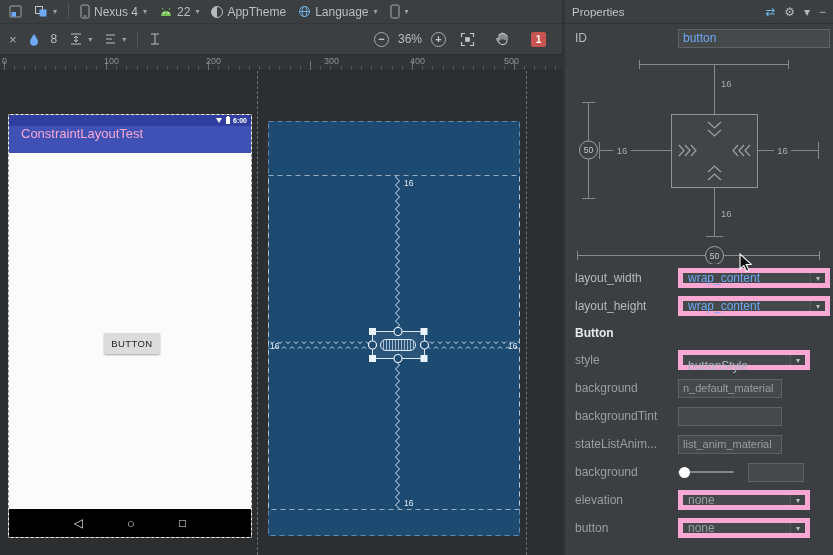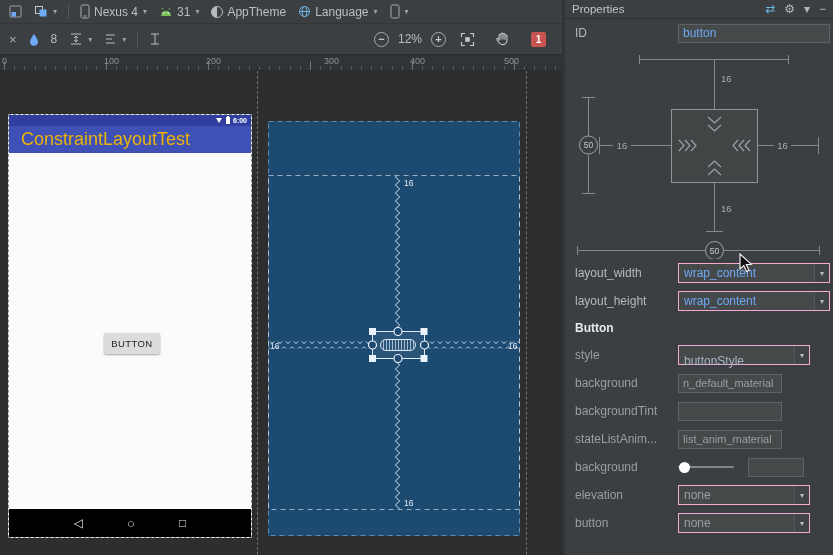--- a/index.html
+++ b/index.html
@@ -34,44 +34,44 @@
   .canvas { position: relative; flex: 1; background: #2c2e30; overflow: hidden; }
   .vguide { position: absolute; top: 0; bottom: 0; width: 0; border-left: 1px dashed #6d7173; }
 
   
   .phone { position: absolute; left: 8px; top: 43px; width: 244px; height: 424px; background: #fbfbfb; border: 1px dashed #8f9294; display: flex; flex-direction: column; }
   .statusbar { height: 11px; background: #303f9f; display: flex; align-items: center; justify-content: flex-end; gap: 3px; padding: 0 4px; }
   .wifi { width: 0; height: 0; border-left: 3.5px solid transparent; border-right: 3.5px solid transparent; border-top: 5px solid #fff; }
   .batt { width: 4px; height: 7px; background: #fff; position: relative; margin-left: 1px; }
   .batt::before { content: ""; position: absolute; top: -1.5px; left: 1px; width: 2px; height: 1.5px; background: #fff; }
   .stime { color: #fff; font-size: 7px; font-weight: bold; }
-  .actionbar { height: 27px; background: #3f51b5; color: #eab308; display: flex; align-items: center; padding-left: 12px; font-size: 18px; }
+  .actionbar { height: 27px; background: #3f51b5; color: #f9a8d4; display: flex; padding-left: 12px; font-size: 13px; }
   .content { flex: 1; position: relative; }
   .mbutton { position: absolute; left: 95px; top: 180px; width: 56px; height: 21px; background: #dcdcdc; border-radius: 2px; box-shadow: 0 1px 2px rgba(0,0,0,.35); display: flex; align-items: center; justify-content: center; font-size: 9.5px; color: #1e1e1e; letter-spacing: .4px; }
   .navbar { height: 28px; background: #000; display: flex; align-items: center; justify-content: center; gap: 44px; }
   .nav-ic { color: #dfe1e2; font-size: 12px; line-height: 1; }
   .nh { font-size: 13px; }
 
   
   .blueprint { position: absolute; left: 268px; top: 50px; width: 252px; height: 415px; background: #1d4a70; }
   .bp-num { font-size: 8.5px; fill: #e4edf7; font-family: "Liberation Sans", sans-serif; }
 
   
   .right { width: 268px; display: flex; flex-direction: column; background: #3c3f41; font-size: 12px; color: #bcbec0; }
-  .phead { height: 19px; display: flex; align-items: center; padding: 8px 7px; border-bottom: 1px solid #2e3133; flex: none; }
+  .phead { height: 24px; display: flex; align-items: center; padding: 8px 7px; border-bottom: 1px solid #2e3133; flex: none; }
   .ptitle { flex: 1; font-size: 11.5px; color: #c2c4c6; }
   .ph-ic { margin-left: 9px; font-size: 12px; color: #b3b8bb; display: inline-flex; align-items: center; line-height: 1; }
   .ph-ic.swap { color: #6fb3e0; }
   .prow { display: flex; align-items: center; height: 28px; padding-left: 10px; flex: none; }
   .plabel { width: 103px; font-size: 12px; color: #b7b9bb; flex: none; overflow: hidden; white-space: nowrap; }
   .graylbl { color: #9b9ea1; }
   .psection { height: 26px; display: flex; align-items: center; padding-left: 10px; color: #e6e8ea; font-weight: bold; flex: none; }
   .tfield { height: 19px; background: #45494a; border: 1px solid #5e6264; display: flex; align-items: center; padding: 0 4px; font-size: 11px; color: #9b9ea1; overflow: hidden; white-space: nowrap; }
   .tfield.blue { color: #6fa8f5; font-size: 12px; }
-  .dd { height: 20px; background: #45494a; border: 1px solid #f9a8d4; display: flex; align-items: center; padding-left: 5px; }
+  .dd { height: 20px; background: #45494a; border: 5px solid #f9a8d4; display: flex; align-items: center; padding-left: 5px; }
   .dval { flex: 1; font-size: 12px; overflow: hidden; white-space: nowrap; }
   .blue .dval { color: #6fa8f5; }
   .gray .dval { color: #9b9ea1; }
   .mid .dval { color: #a6b3c0; margin-top: 11px; }
   .dcaret { width: 15px; align-self: stretch; display: flex; align-items: center; justify-content: center; border-left: 1px solid #54585a; background: #404446; color: #b9bcbe; font-size: 8px; margin-left: 3px; }
   .w152 { width: 152px; } .w132 { width: 132px; } .w130 { width: 104px; } .w56 { width: 56px; }
   .inspector { height: 212px; position: relative; flex: none; }
   .ins-num { font-size: 9.5px; fill: #aaadb0; font-family: "Liberation Sans", sans-serif; }
   .ins-bias { font-size: 8.5px; fill: #c7cacc; font-family: "Liberation Sans", sans-serif; }
   .eslider { position: relative; width: 56px; height: 13px; margin-right: 14px; }
@@ -113,21 +113,21 @@
         <span class="caret">▾</span>
       </span>
       <span class="tbtn">
         <svg width="14" height="11">
             <path d="M2 10 a5 5.2 0 0 1 10 0 z" fill="#77c159"></path>
             <line x1="4" y1="3.6" x2="3" y2="1.8" stroke="#77c159"></line>
             <line x1="10" y1="3.6" x2="11" y2="1.8" stroke="#77c159"></line>
             <circle cx="4.8" cy="7" r="0.8" fill="#fff"></circle>
             <circle cx="9.2" cy="7" r="0.8" fill="#fff"></circle>
           </svg>
-        <span>31</span>
+        <span>22</span>
         <span class="caret">▾</span>
       </span>
       <span class="tbtn">
         <span class="theme-ic"></span>
         <span>AppTheme</span>
       </span>
       <span class="tbtn">
         <svg width="13" height="13">
             <circle cx="6.5" cy="6.5" r="5" fill="none" stroke="#6fb3e0"></circle>
             <ellipse cx="6.5" cy="6.5" rx="2.3" ry="5" fill="none" stroke="#6fb3e0"></ellipse>
@@ -182,21 +182,21 @@
             <g stroke="#b9bec1">
               <line x1="2" y1="2" x2="10" y2="2"></line>
               <line x1="2" y1="12" x2="10" y2="12"></line>
               <line x1="6" y1="2" x2="6" y2="12"></line>
             </g>
           </svg>
       </span>
 
       <div class="zoom-cluster">
         <span class="zc">−</span>
-        <span class="zlabel">12%</span>
+        <span class="zlabel">36%</span>
         <span class="zc">+</span>
         <span class="tbtn">
           <svg width="15" height="15">
               <path d="M1.5 5 V1.5 H5 M10 1.5 h3.5 V5 M13.5 10 v3.5 H10 M5 13.5 H1.5 V10" fill="none" stroke="#c3c7ca" stroke-width="1.2"></path>
               <rect x="5.2" y="5.2" width="4.6" height="4.6" fill="#c3c7ca"></rect>
             </svg>
         </span>
         <span class="tbtn">
           <svg width="16" height="16" viewBox="0 0 16 16">
               <path d="M5 9 V4.2 a1 1 0 0 1 2 0 V8 M7 8 V3 a1 1 0 0 1 2 0 V8 M9 8 V3.6 a1 1 0 0 1 2 0 V8 M11 8.4 V5 a1 1 0 0 1 2 0 v4 c0 3 -1.8 4.6 -4.4 4.6 c-2.2 0 -3.2 -0.9 -4.3 -2.8 L2.8 8.6 a1 1 0 0 1 1.7 -1 L5.6 9" fill="none" stroke="#c3c7ca" stroke-width="1.1" stroke-linecap="round"></path>

